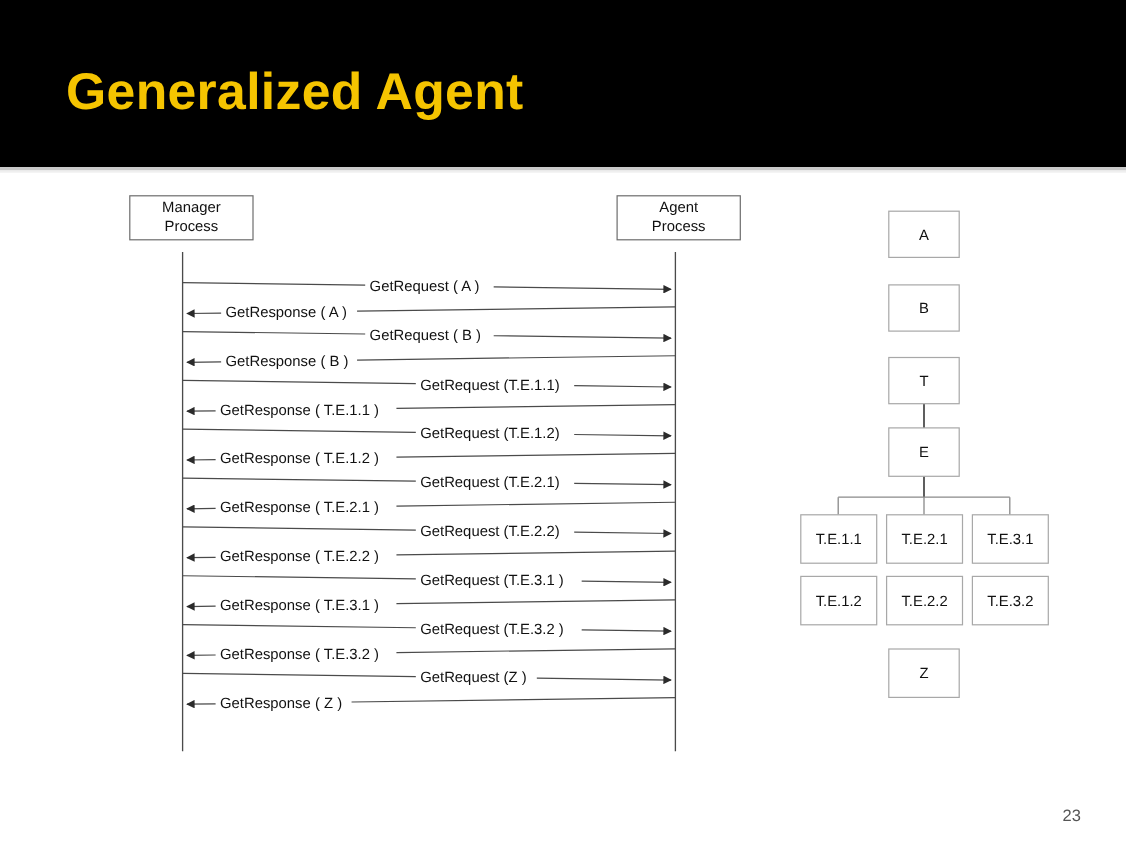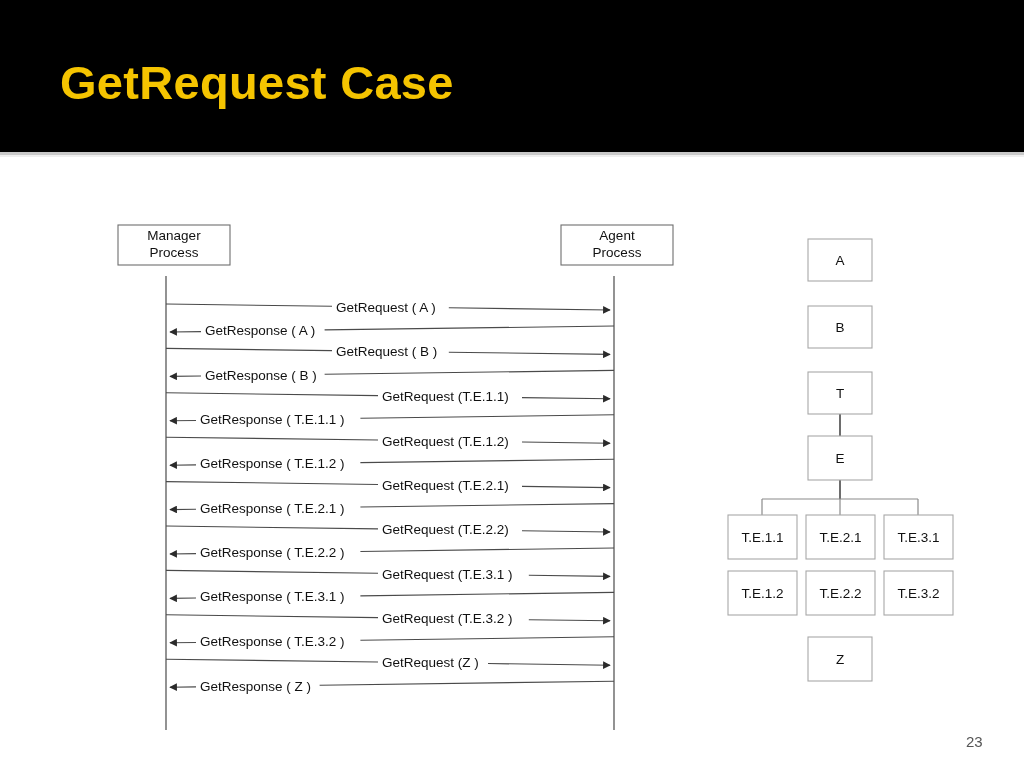--- a/index.html
+++ b/index.html
@@ -54,21 +54,20 @@
     background: #efefef;
   }
 
   
   #diagram-canvas {
     position: absolute;
     left: 0;
     top: 157px;
     width: 1024px;
     height: 521px;
-    margin-top: 47px;
   }
   #sequence-svg, #tree-svg {
     position: absolute;
     left: 0;
     top: 0;
     overflow: visible;
   }
 
   .proc-box-label {
     font-family: "Liberation Sans", sans-serif;
@@ -121,21 +120,21 @@
     left: 966px;
     top: 733px;
     font-size: 15px;
     color: #555555;
   }
 </style>
 </head>
 <body>
 
 <div id="slide-header"></div>
-<div id="slide-title">GetRequest Case</div>
+<div id="slide-title">Generalized Agent</div>
 <div id="header-rule-outer"></div>
 <div id="header-rule-inner"></div>
 
 <div id="diagram-canvas">
 
   <svg id="sequence-svg" width="700" height="560">
     <defs>
       <marker id="arrow-right" viewBox="0 0 10 10" refX="9" refY="5" markerWidth="7" markerHeight="7" orient="auto-start-reverse">
         <path d="M 0 0 L 10 5 L 0 10 z" fill="#2b2b2b"></path>
       </marker>

